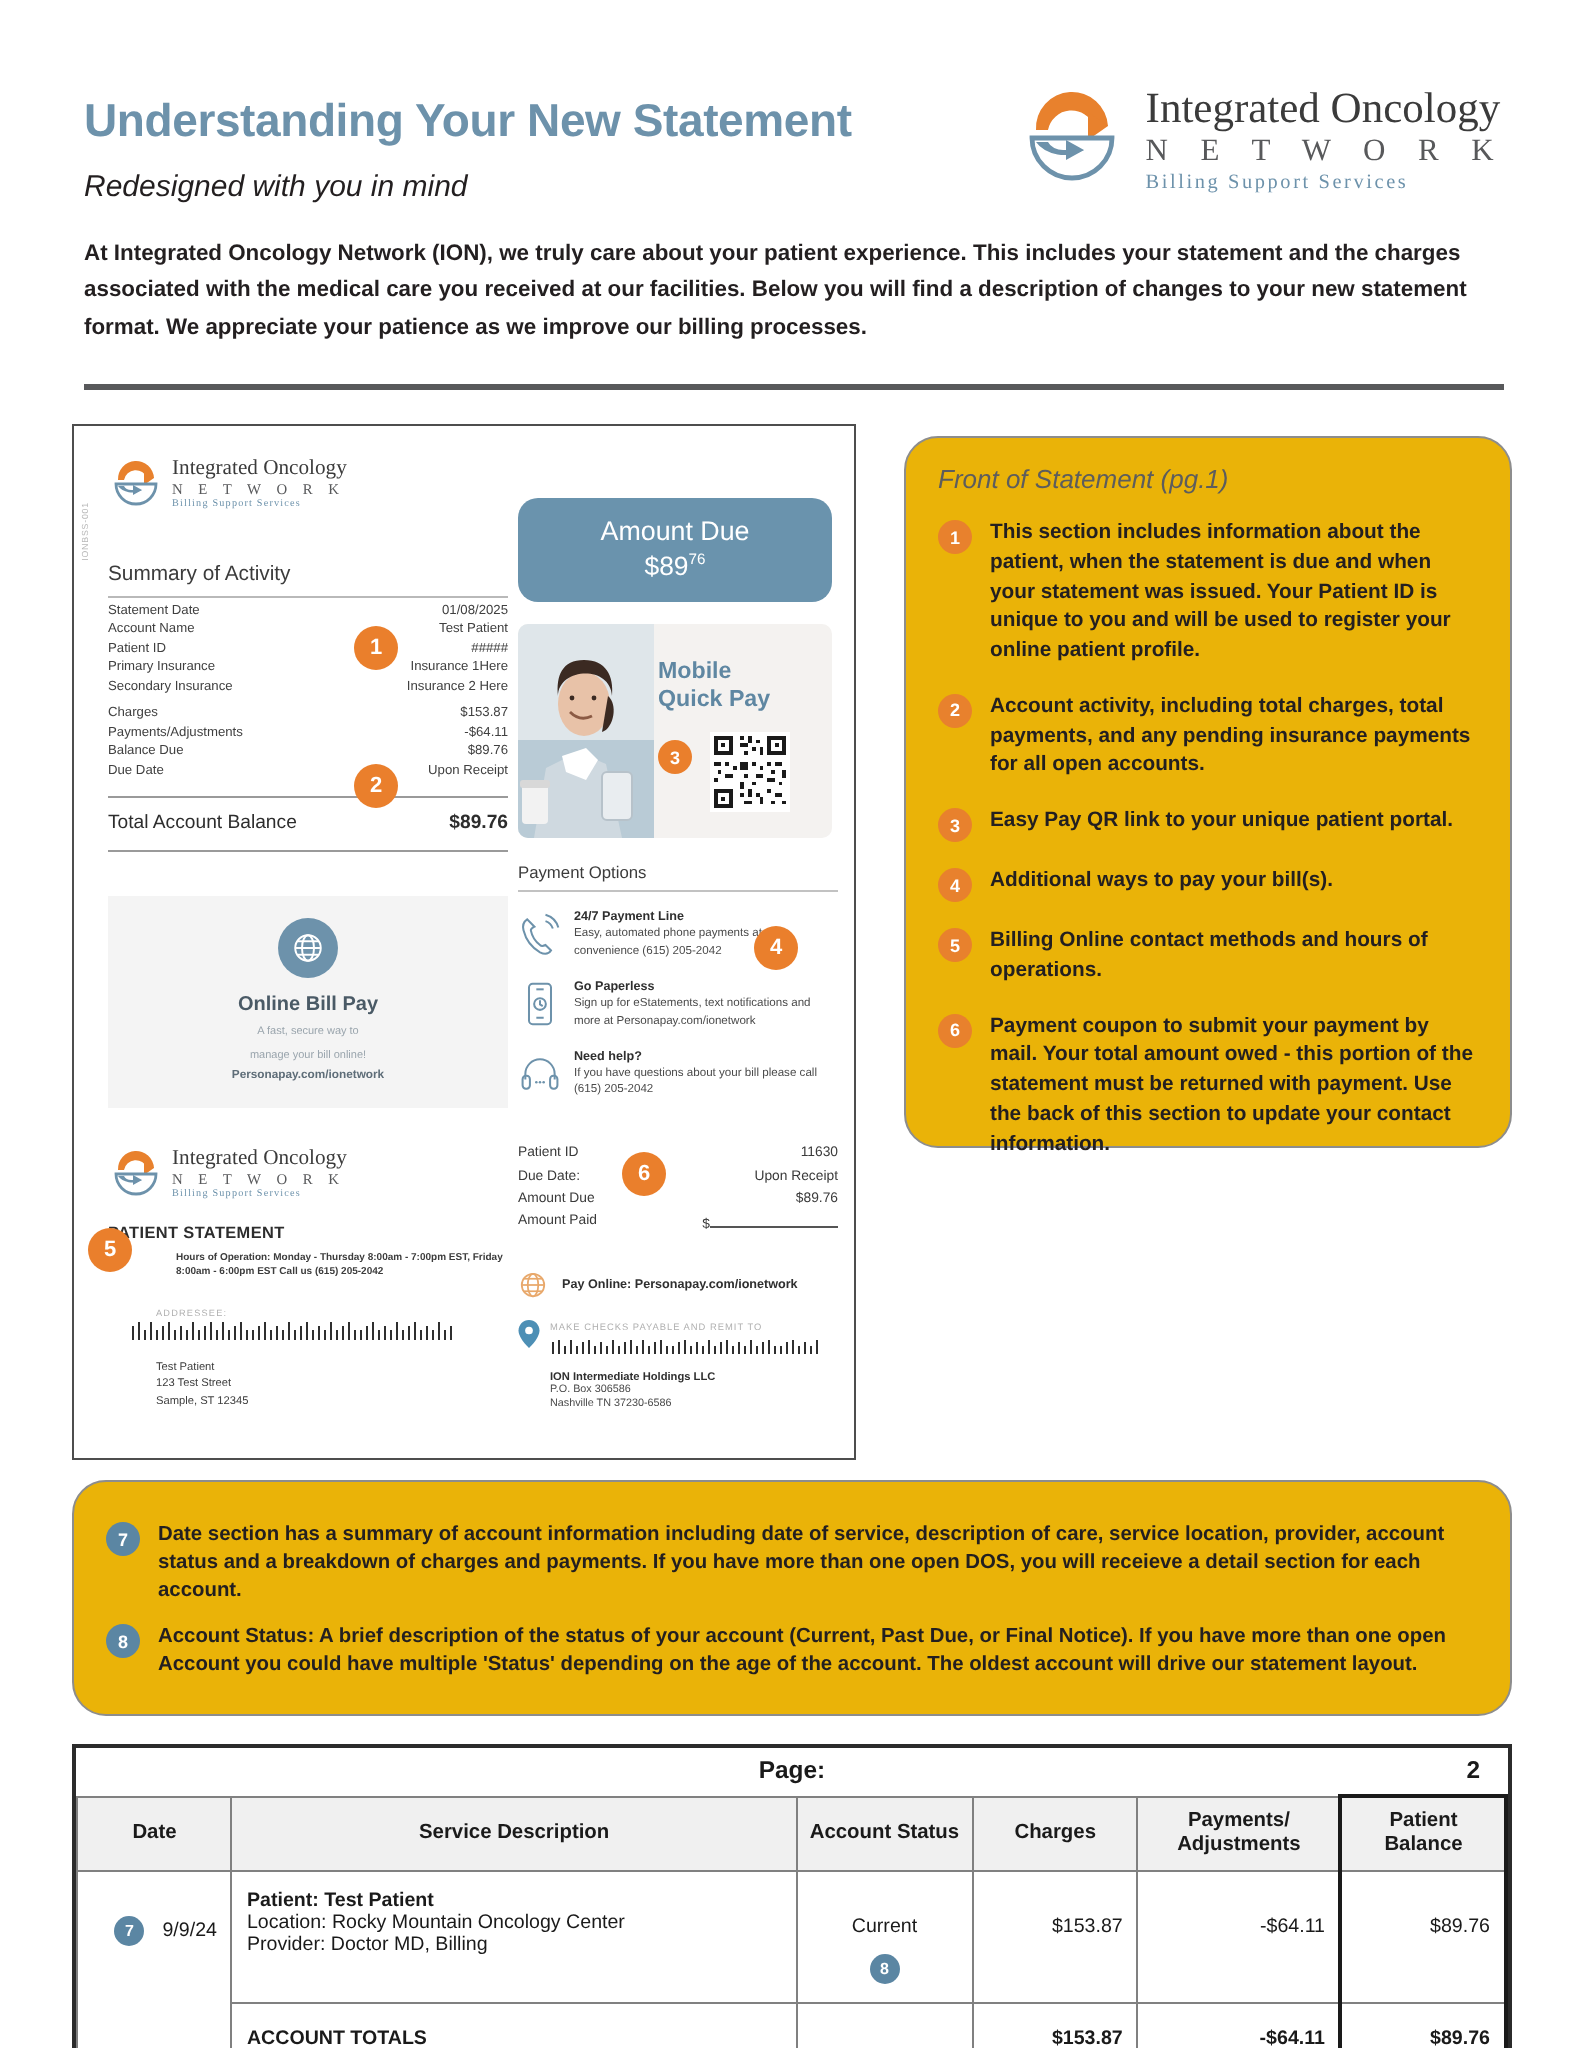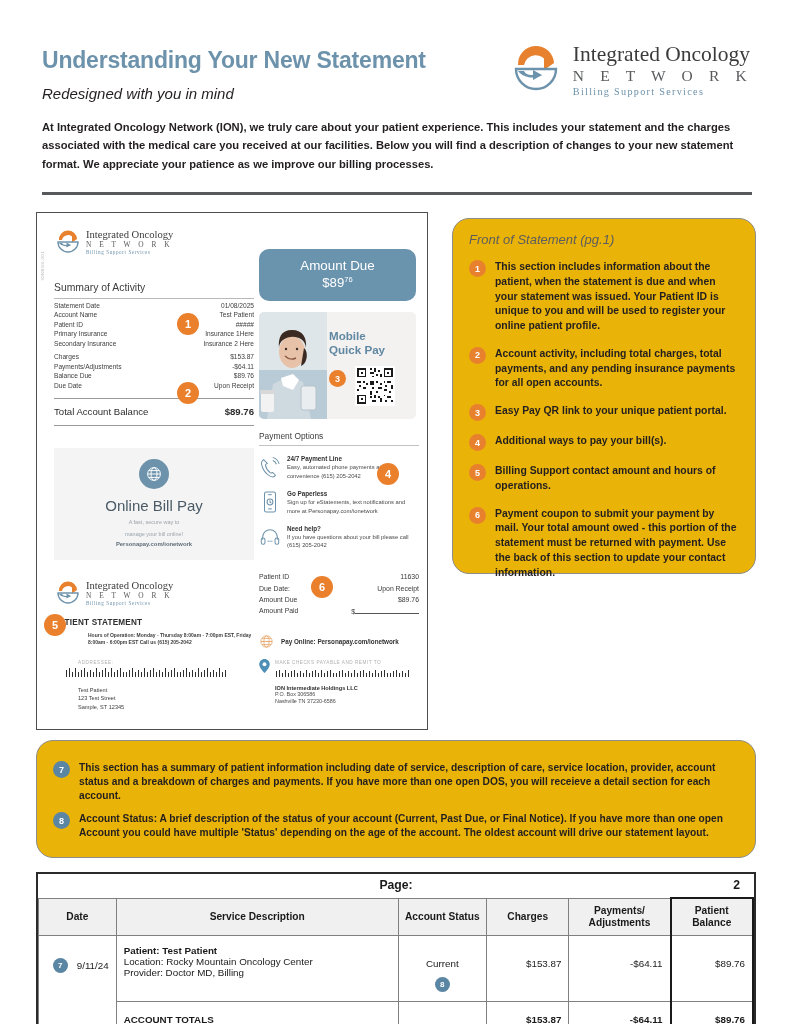--- a/index.html
+++ b/index.html
@@ -70,21 +70,21 @@
   .soa-total { display: flex; justify-content: space-between; font-size: 9.6px; color: #2d2d2d; padding-top: 7px; }
   .soa-total .v { font-weight: bold; }
   .soa-total-hr2 { height: 1px; background: #9a9a9a; margin-top: 8px; }
 
   
   .obp { margin-top: 22px; background: #f4f4f4; padding: 11px 8px 13px; text-align: center; }
   .obp-globe {
     width: 30px; height: 30px; border-radius: 50%; background: #6d92ab;
     margin: 0 auto 8px; display: flex; align-items: center; justify-content: center;
   }
-  .obp-t { font-size: 15px; font-weight: normal; color: #4a5a66; }
+  .obp-t { font-size: 10px; font-weight: bold; color: #4a5a66; }
   .obp-s { font-size: 5.5px; color: #9aa5ad; line-height: 1.55; margin-top: 4px; }
   .obp-u { font-size: 5.9px; font-weight: bold; color: #5e6d78; margin-top: 2px; }
 
   
   .coupon-brand { margin-top: 20px; }
   .ps-title { font-size: 8.2px; font-weight: bold; color: #2d2d2d; letter-spacing: .2px; margin-top: 11px; }
   .hours { font-size: 5.0px; font-weight: bold; color: #3d3d3d; line-height: 1.48; margin-top: 5px; margin-left: 34px; }
   .addr-lbl { font-size: 4.6px; color: #b0b0b0; letter-spacing: .6px; margin-top: 13px; margin-left: 24px; }
   .barcode { margin-left: 10px; margin-top: 2px; height: 11px; width: 168px; }
   .addr { font-size: 5.6px; color: #3d3d3d; line-height: 1.5; margin-top: 3px; margin-left: 24px; }
@@ -608,32 +608,32 @@
     <div class="co-item">
       <div class="badge">3</div>
       <div class="co-text">Easy Pay QR link to your unique patient portal.</div>
     </div>
     <div class="co-item">
       <div class="badge">4</div>
       <div class="co-text">Additional ways to pay your bill(s).</div>
     </div>
     <div class="co-item">
       <div class="badge">5</div>
-      <div class="co-text">Billing Support contact amount and hours of operations.</div>
+      <div class="co-text">Billing Online contact methods and hours of operations.</div>
     </div>
     <div class="co-item">
       <div class="badge">6</div>
       <div class="co-text">Payment coupon to submit your payment by mail. Your total amount owed - this portion of the statement must be returned with payment. Use the back of this section to update your contact information.</div>
     </div>
   </div>
 
   <div class="callout co-back">
     <div class="co-item">
       <div class="badge blue">7</div>
-      <div class="co-text">This section has a summary of patient information including date of service, description of care, service location, provider, account status and a breakdown of charges and payments. If you have more than one open DOS, you will receieve a detail section for each account.</div>
+      <div class="co-text">Date section has a summary of account information including date of service, description of care, service location, provider, account status and a breakdown of charges and payments. If you have more than one open DOS, you will receieve a detail section for each account.</div>
     </div>
     <div class="co-item">
       <div class="badge blue">8</div>
       <div class="co-text">Account Status: A brief description of the status of your account (Current, Past Due, or Final Notice). If you have more than one open Account you could have multiple 'Status' depending on the age of the account. The oldest account will drive our statement layout.</div>
     </div>
   </div>
 
   <div class="tbl-wrap">
     <div class="tbl-page">
       <span class="p">Page:</span>
@@ -648,21 +648,21 @@
           <th style="width:84px">Charges</th>
           <th style="width:103px"><span>Payments/</span><br><span>Adjustments</span></th>
           <th class="pb-col" style="width:84px"><span>Patient</span><br><span>Balance</span></th>
         </tr>
       </thead>
       <tbody>
         <tr>
           <td rowspan="2" class="r" style="padding-top:22px">
             <span class="row-badge">
               <span class="badge blue sm">7</span>
-              <span>9/11/24</span>
+              <span>9/9/24</span>
             </span>
           </td>
           <td>
             <div class="ln" style="font-weight:bold">Patient: Test Patient</div>
             <div class="ln">Location: Rocky Mountain Oncology Center</div>
             <div class="ln">Provider: Doctor MD, Billing</div>
           </td>
           <td class="c" style="padding-top:22px">
             <div>Current</div>
             <div style="margin-top:8px;display:flex;justify-content:center">

